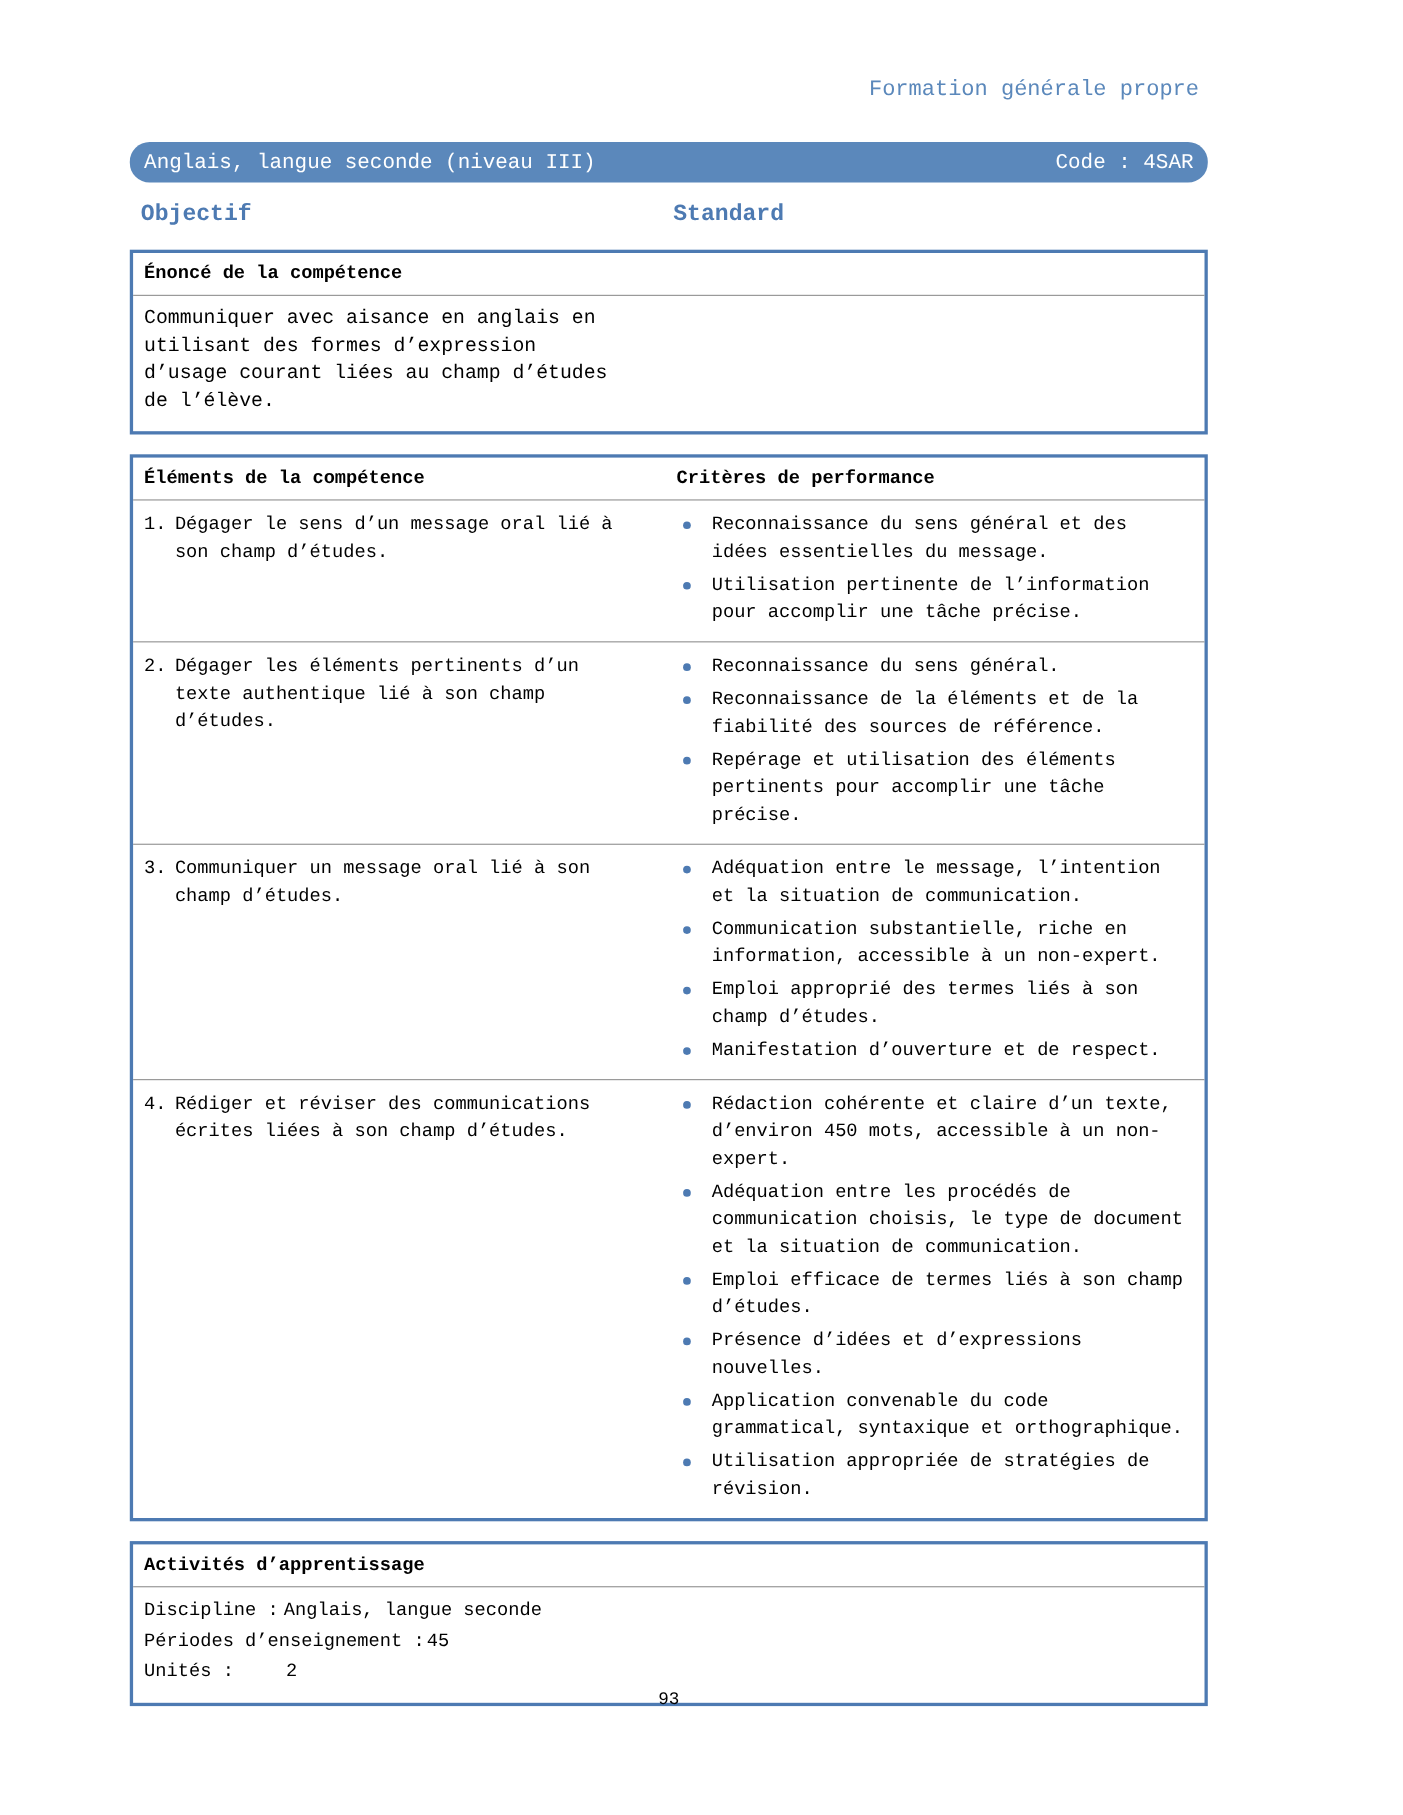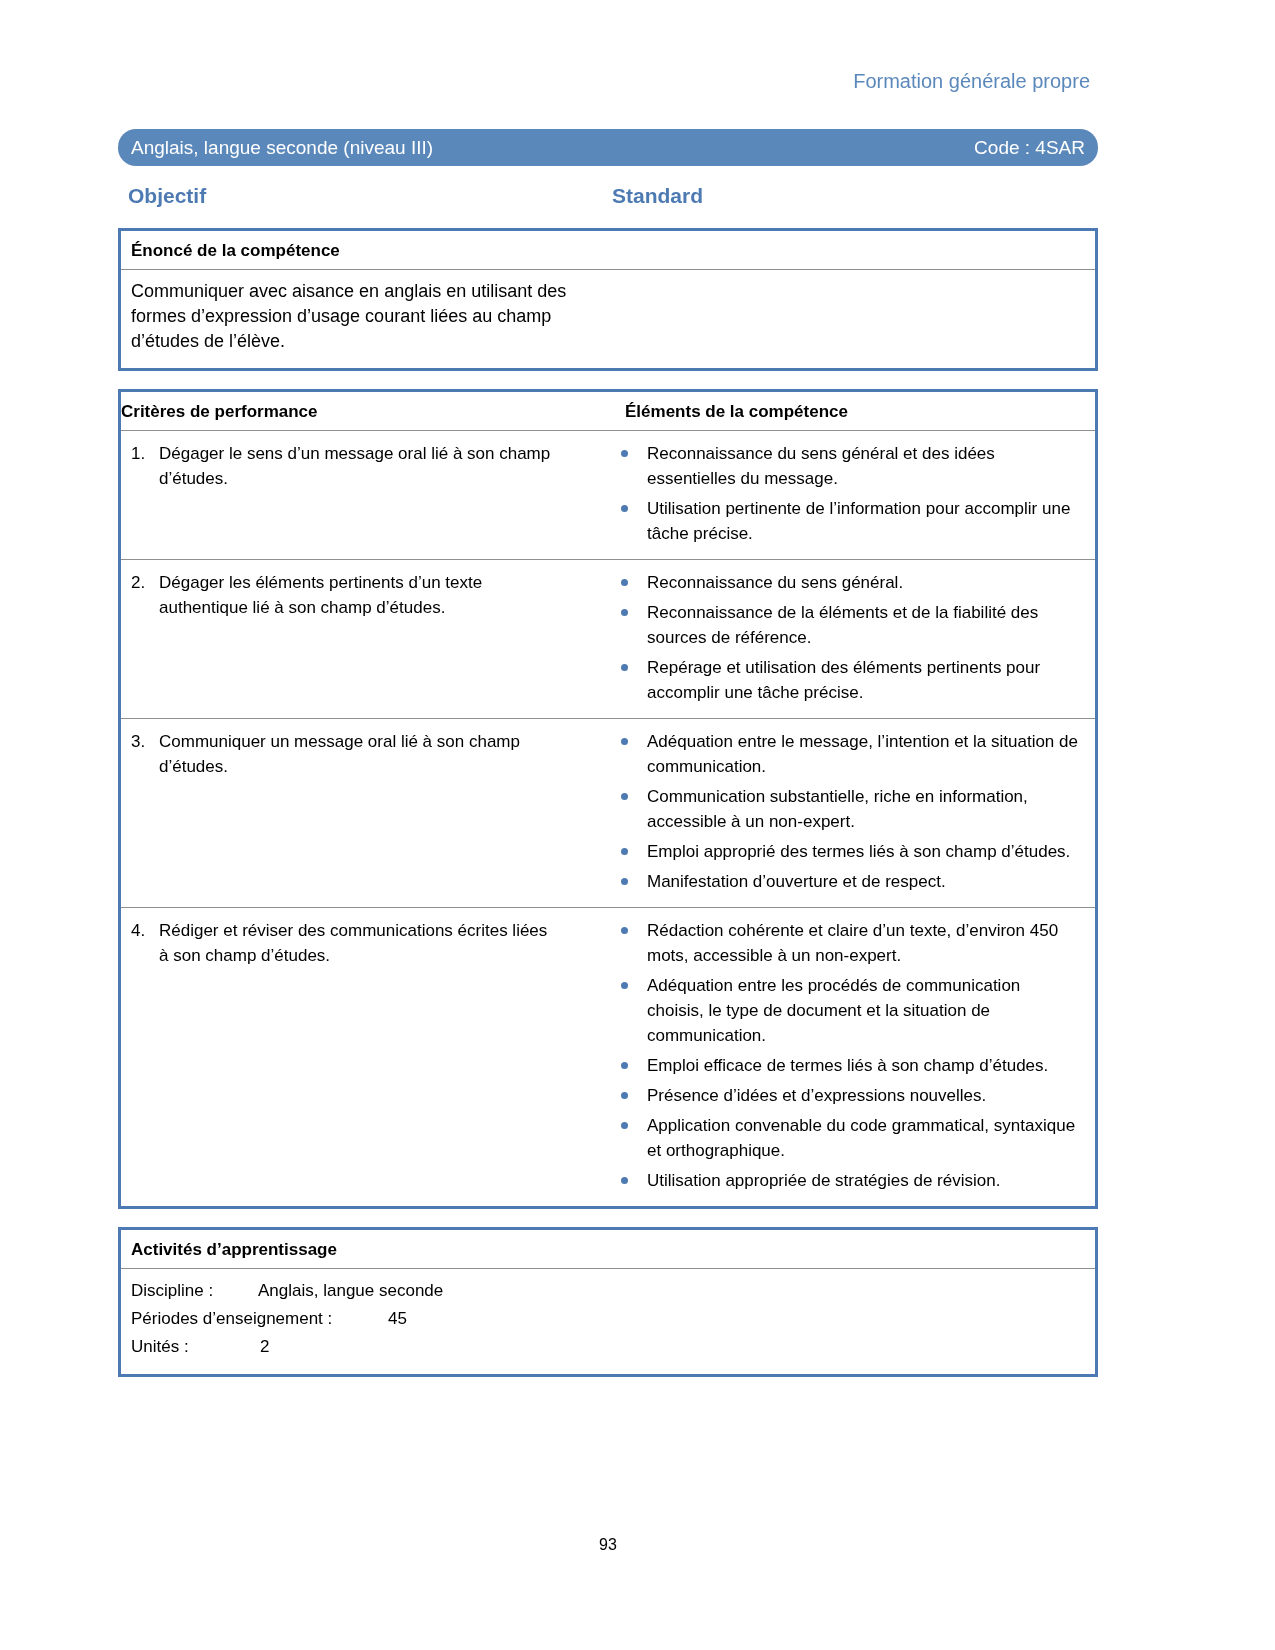--- a/index.html
+++ b/index.html
@@ -3,21 +3,21 @@
 <meta charset="utf-8">
 <style>
   * { margin: 0; padding: 0; box-sizing: border-box; }
   html, body { background: #ffffff; }
   .page {
     position: relative;
     width: 1275px;
     height: 1568px;
     margin: 0 auto;
     background: #ffffff;
-    font-family: Liberation Sans, sans-serif;
+    font-family: Liberation Mono, monospace;
     color: #000000;
     overflow: hidden;
   }
   .content {
     position: absolute;
     left: 118px;
     top: 0;
     width: 980px;
   }
   
@@ -160,22 +160,22 @@
     </div>
 
     <div class="box enonce-box">
       <div class="box-title">Énoncé de la compétence</div>
       <div class="enonce-body">Communiquer avec aisance en anglais en utilisant des formes d’expression d’usage courant liées au champ d’études de l’élève.</div>
     </div>
 
     <div class="box table-box">
 
       <div class="trow thead">
+        <div class="cell left">Éléments de la compétence</div>
         <div class="cell right">Critères de performance</div>
-        <div class="cell left">Éléments de la compétence</div>
       </div>
 
       <div class="trow">
         <div class="cell left">
           <div class="element">
             <span class="num">1.</span>
             <span class="etext">Dégager le sens d’un message oral lié à son champ d’études.</span>
           </div>
         </div>
         <div class="cell right">

